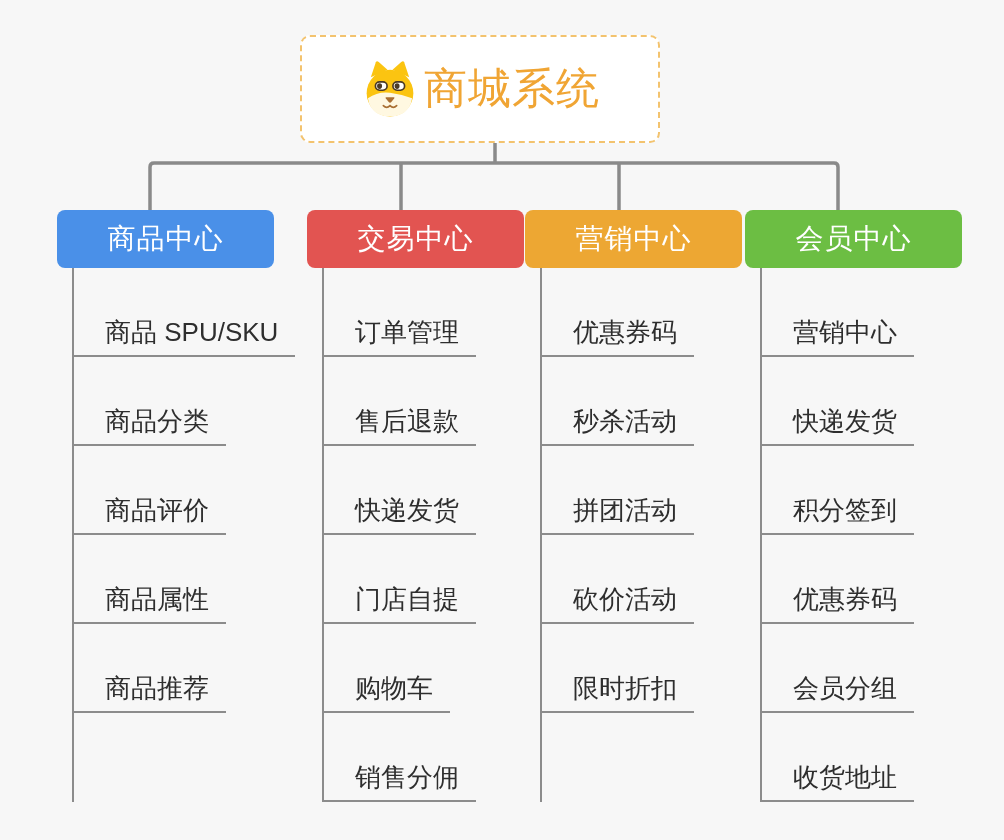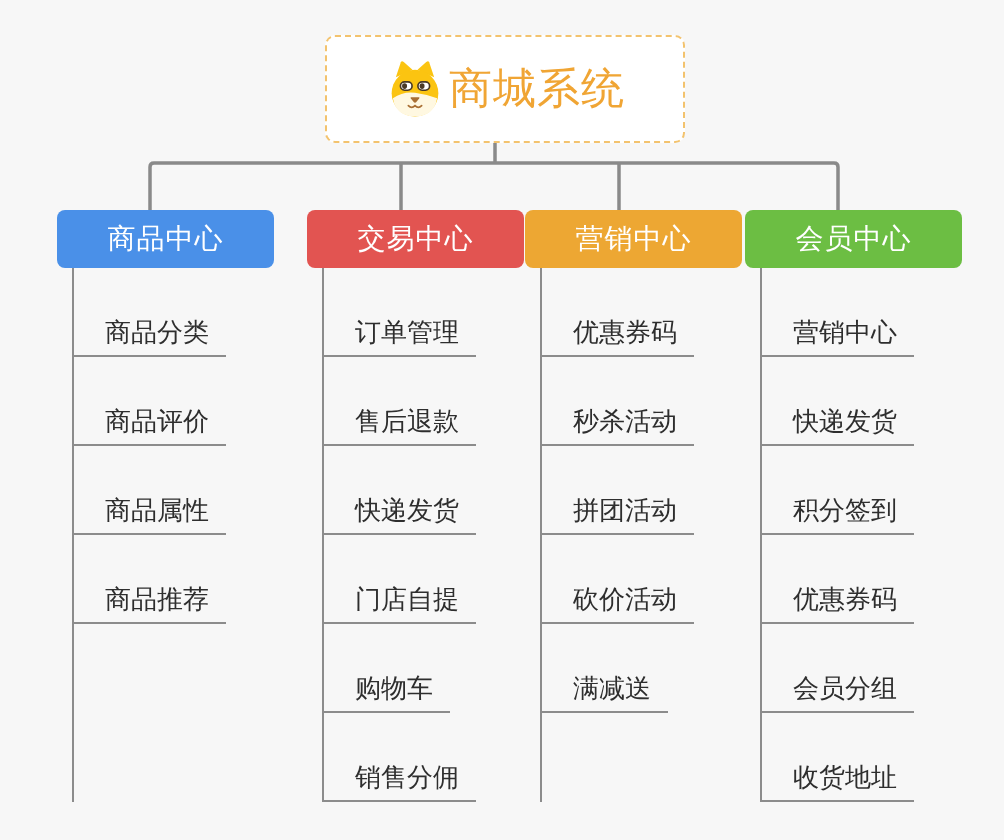--- a/index.html
+++ b/index.html
@@ -10,21 +10,21 @@
   #canvas {
     position: relative;
     width: 1004px;
     height: 840px;
     background: #f7f7f7;
     overflow: hidden;
   }
   
   .root-node {
     position: absolute;
-    left: 325px; top: 35px;
+    left: 300px; top: 35px;
     width: 360px; height: 108px;
     box-sizing: border-box;
     background: #ffffff;
     border: 2px dashed #f3c36e;
     border-radius: 10px;
     display: flex;
     align-items: center;
     justify-content: center;
     gap: 4px;
     cursor: pointer;
@@ -123,20 +123,23 @@
     </span>
     <span class="root-title">商城系统</span>
   </div>
 
   <div id="branches-mount">
       <div class="branch" style="left: 57px;">
         <div class="branch-box" style="background: rgb(74, 144, 232);">商品中心</div>
         <div class="branch-line"></div>
         <div class="branch-items">
           <div class="branch-item">
+            <span class="item-label">商品 SPU/SKU</span>
+          </div>
+          <div class="branch-item">
             <span class="item-label">商品分类</span>
           </div>
           <div class="branch-item">
             <span class="item-label">商品评价</span>
           </div>
           <div class="branch-item">
             <span class="item-label">商品属性</span>
           </div>
           <div class="branch-item">
             <span class="item-label">商品推荐</span>
@@ -177,21 +180,21 @@
           <div class="branch-item">
             <span class="item-label">秒杀活动</span>
           </div>
           <div class="branch-item">
             <span class="item-label">拼团活动</span>
           </div>
           <div class="branch-item">
             <span class="item-label">砍价活动</span>
           </div>
           <div class="branch-item">
-            <span class="item-label">满减送</span>
+            <span class="item-label">限时折扣</span>
           </div>
         </div>
       </div>
       <div class="branch" style="left: 745px;">
         <div class="branch-box" style="background: rgb(108, 190, 67);">会员中心</div>
         <div class="branch-line"></div>
         <div class="branch-items">
           <div class="branch-item">
             <span class="item-label">营销中心</span>
           </div>

